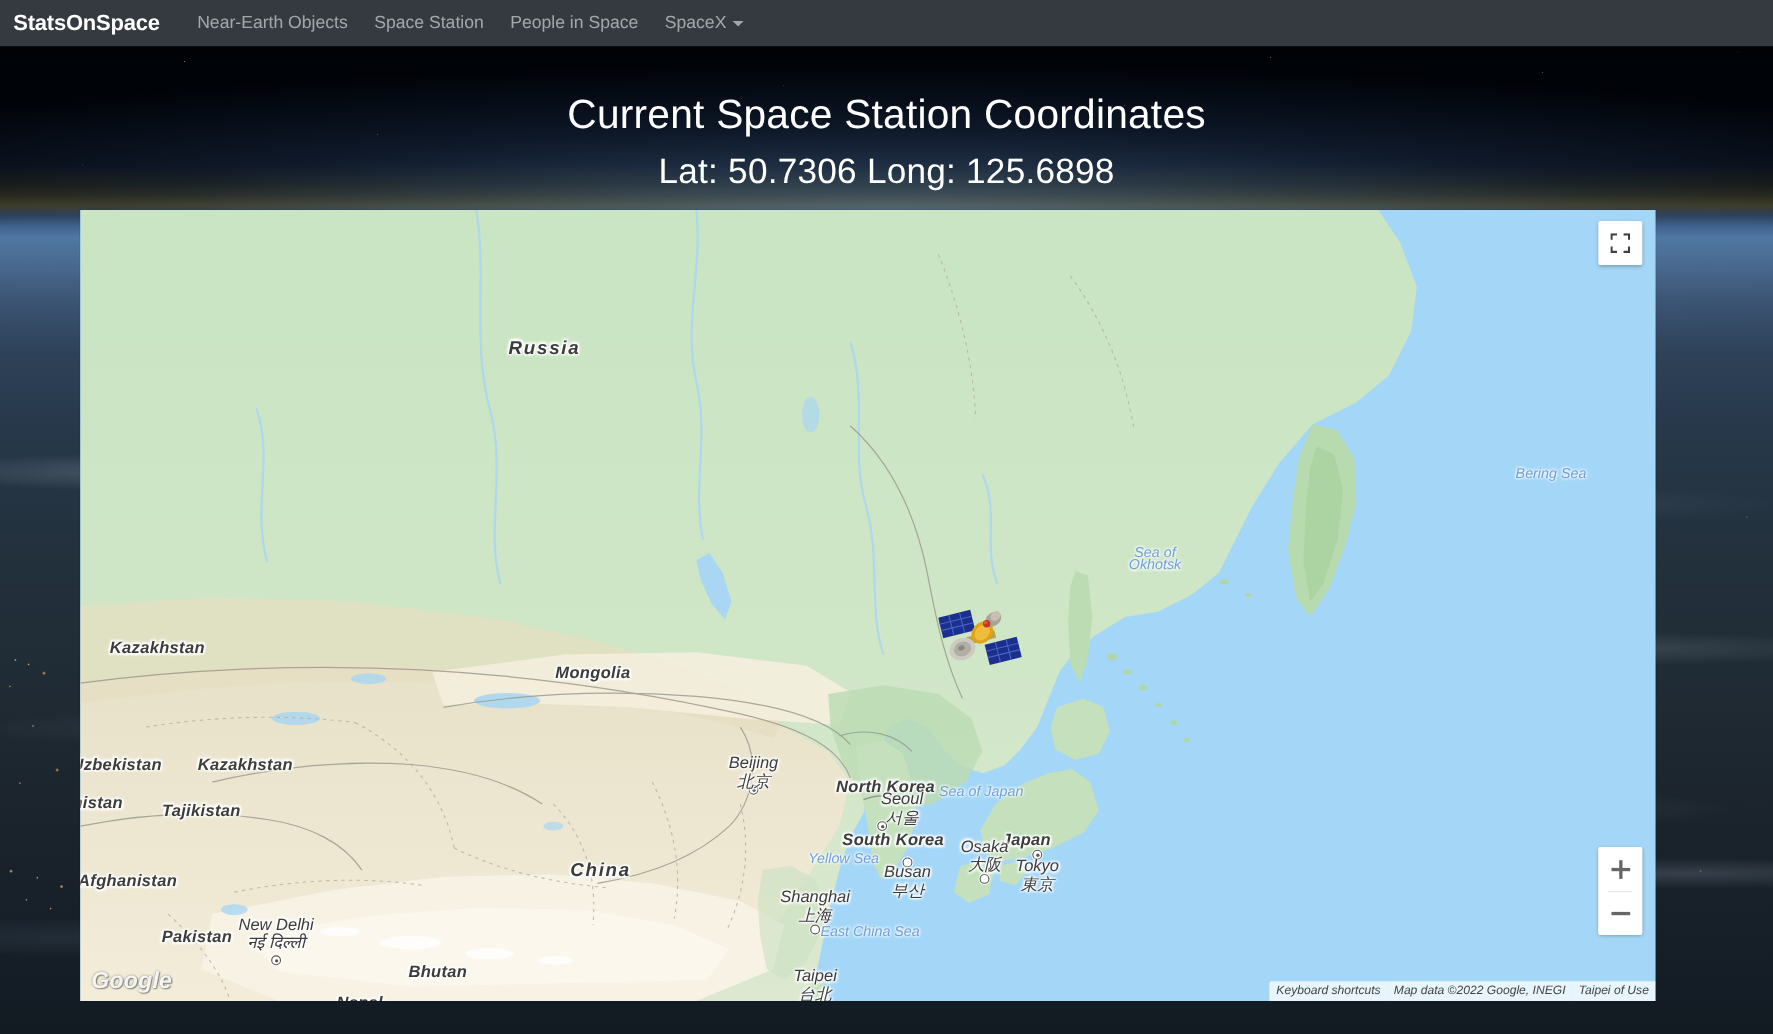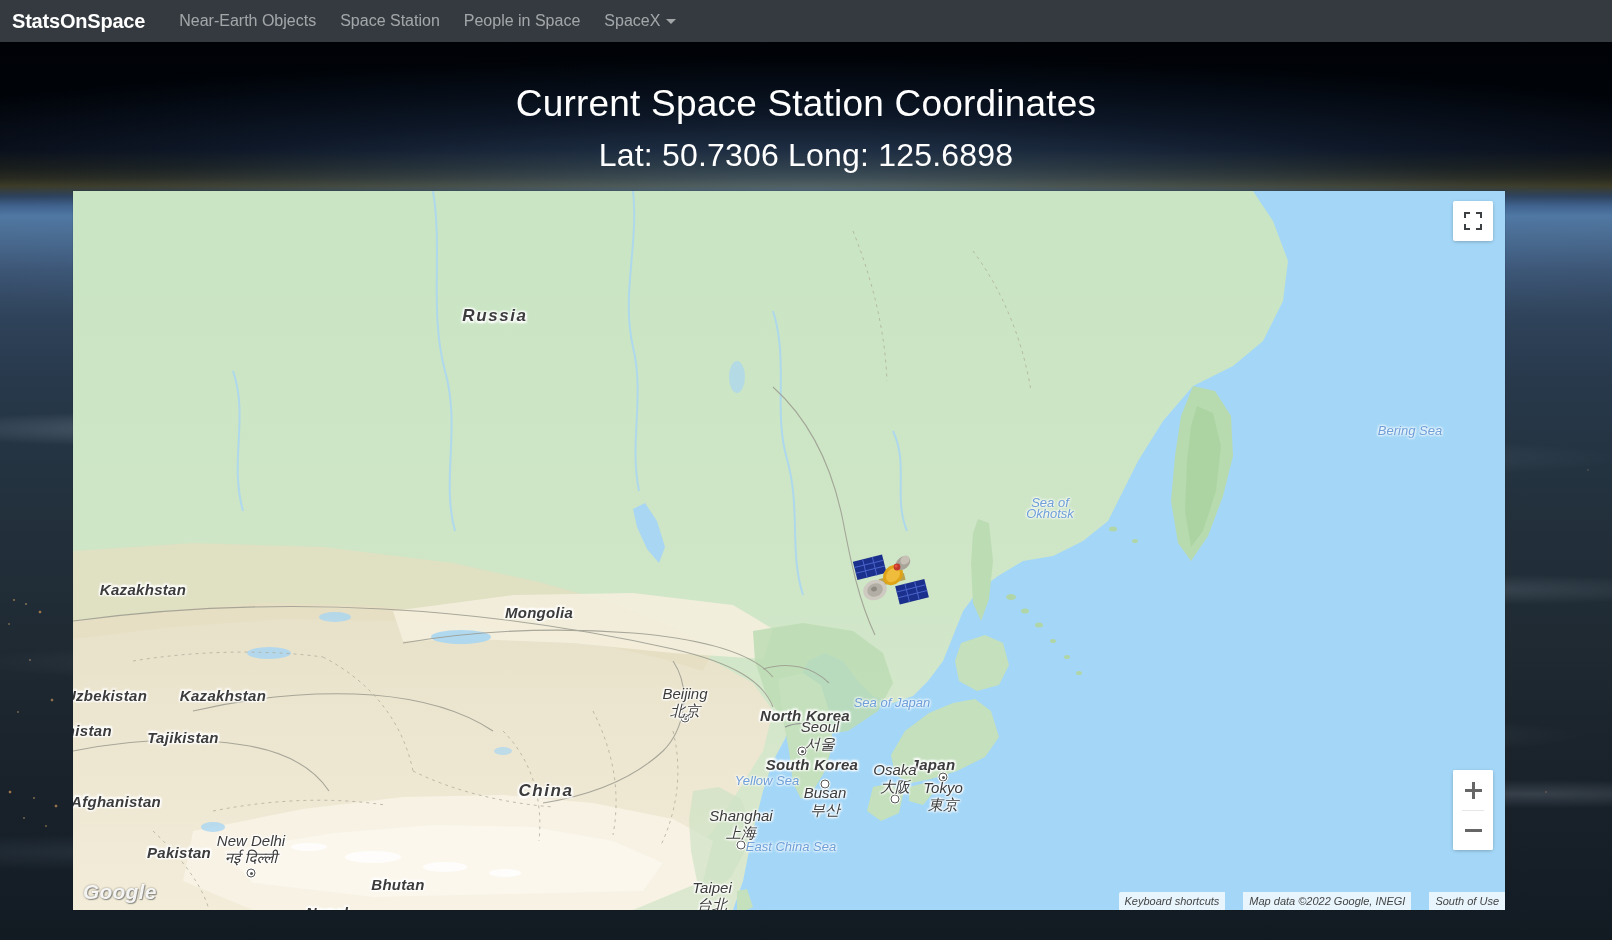--- a/index.html
+++ b/index.html
@@ -317,21 +317,21 @@
     z-index: 5;
   }
   .attr-item {
     background: rgba(255,255,255,.75);
     padding: 3px 6px 3px 6px;
     white-space: nowrap;
     text-decoration: none;
     color: #444;
     display: flex; align-items: center;
   }
-  .attr-item + .attr-item { margin-left: 18px; }
+  .attr-item + .attr-item { margin-left: 0; }
   .attr-item.rounded-l { border-top-left-radius: 2px; }
 </style>
 </head>
 <body>
 
 <div id="page">
 
   <div class="backdrop"></div>
   <div class="earth-streaks"></div>
   <div class="city-lights"></div>
@@ -504,21 +504,21 @@
       <div class="lbl lbl-country big" style="left:473px;  top:600px;">China</div>
       <div class="lbl lbl-country" style="left:254px;  top:684px;margin-top:38px;">Nepal</div>
       <div class="lbl lbl-country" style="left:325px;  top:694px;">Bhutan</div>
       <div class="lbl lbl-country" style="left:732px;  top:525px;">North Korea</div>
       <div class="lbl lbl-country" style="left:739px;  top:574px;">South Korea</div>
       <div class="lbl lbl-country" style="left:860px;  top:574px;">Japan</div>
 
       <div class="lbl lbl-water" style="left:1337px; top:240px;">Bering Sea</div>
       <div class="lbl lbl-water" style="left:977px;  top:312px;">Sea of</div>
       <div class="lbl lbl-water" style="left:977px;  top:323px;">Okhotsk</div>
-      <div class="lbl lbl-water" style="left:809px;  top:512px;padding-left:20px;">Sea of Japan</div>
+      <div class="lbl lbl-water" style="left:809px;  top:529px;padding-left:20px;">Sea of Japan</div>
       <div class="lbl lbl-water" style="left:694px;  top:590px;">Yellow Sea</div>
       <div class="lbl lbl-water" style="left:718px;  top:656px;">East China Sea</div>
 
       <div class="city-dot capital" style="left:612px; top:527px;"></div>
       <div class="lbl lbl-city" style="left:612px; top:512px;">
         <span>Beijing</span><br>
         <span>北京</span>
       </div>
 
       <div class="city-dot capital" style="left:729px; top:560px;"></div>
@@ -544,21 +544,21 @@
         <span>Tokyo</span><br>
         <span>東京</span>
       </div>
 
       <div class="city-dot" style="left:668px; top:654px;"></div>
       <div class="lbl lbl-city" style="left:668px; top:634px;">
         <span>Shanghai</span><br>
         <span>上海</span>
       </div>
 
-      <div class="lbl lbl-city" style="left:639px; top:706px;">
+      <div class="lbl lbl-city" style="left:668px; top:706px;">
         <span>Taipei</span><br>
         <span>台北</span>
       </div>
 
       <div class="city-dot capital" style="left:178px; top:682px;"></div>
       <div class="lbl lbl-city" style="left:178px; top:659px;">
         <span>New Delhi</span><br>
         <span>नई दिल्ली</span>
       </div>
 
@@ -620,19 +620,19 @@
           <span class="zoom-sign plus"></span>
         </button>
         <button class="zoom-btn">
           <span class="zoom-sign"></span>
         </button>
       </div>
 
       <div class="attribution">
         <a class="attr-item rounded-l" href="#">Keyboard shortcuts</a>
         <span class="attr-item">Map data ©2022 Google, INEGI</span>
-        <a class="attr-item" href="#">South of Use</a>
+        <a class="attr-item" href="#">Taipei of Use</a>
       </div>
 
     </div>
   </div>
 
 </div>
 
 </body></html>

